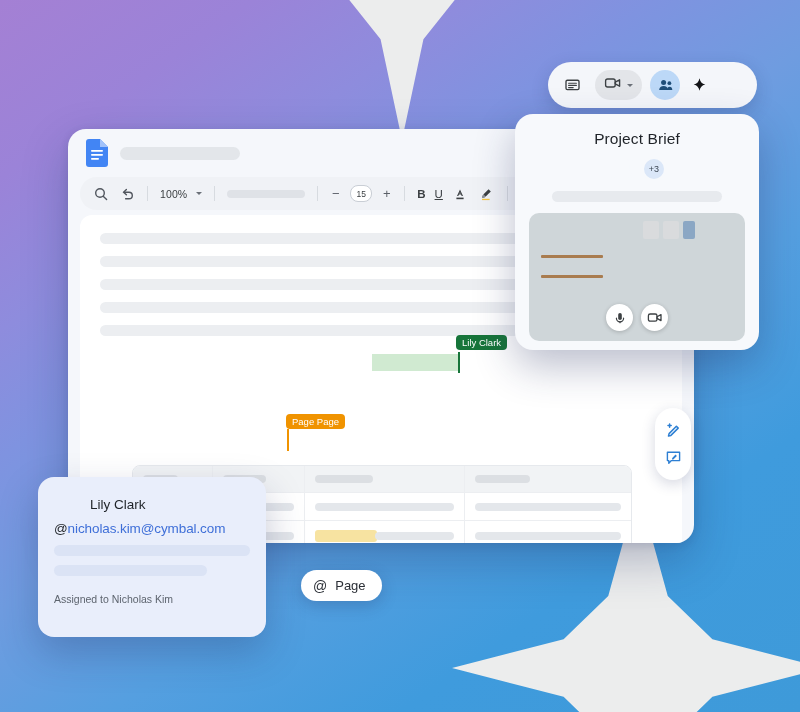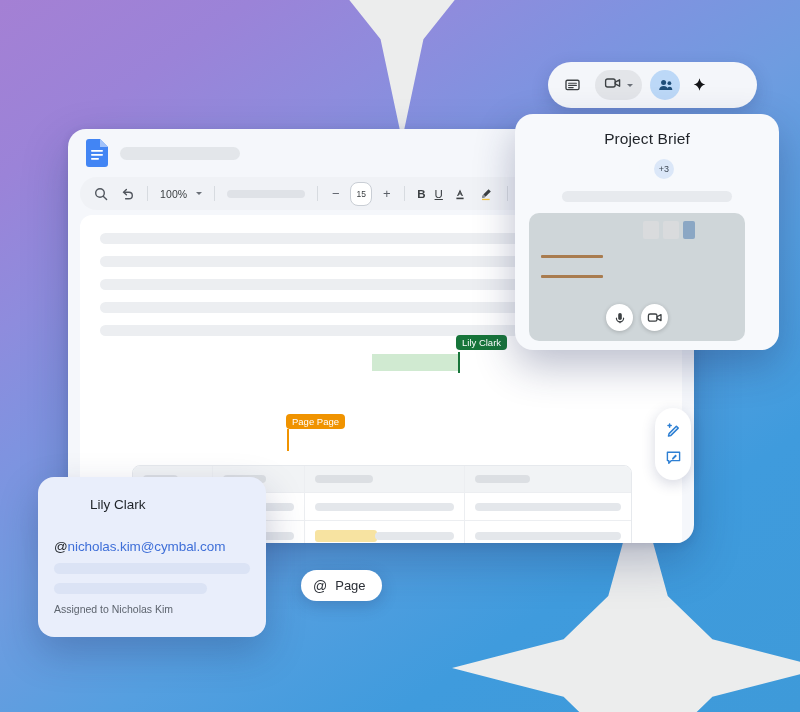--- a/index.html
+++ b/index.html
@@ -70,21 +70,21 @@
     color: #51565e;
   }
   .tb-ico { width: 17px; height: 17px; display: flex; align-items: center; justify-content: center; }
   .tb-ico svg { display:block; }
   .tb-sep { width: 1px; height: 15px; background: #d7dbe0; margin: 0 3px; }
   .tb-zoom { font-size: 10.5px; color: #3c4043; letter-spacing: .1px; }
   .tb-caret { width: 0; height: 0; border-left: 3.2px solid transparent; border-right: 3.2px solid transparent; border-top: 3.8px solid #6b7078; }
   #tb-font-ph { width: 78px; height: 8px; border-radius: 5px; background: #dfe2e7; }
   .tb-pm { font-size: 13px; color: #5b6068; width: 11px; text-align: center; line-height: 1; }
   #tb-fontsize {
-    width: 22px; height: 24px; border: 1px solid #c9ced5; border-radius: 8px;
+    width: 22px; height: 17px; border: 1px solid #c9ced5; border-radius: 8px;
     background: #fff; font-size: 8.5px; color: #3c4043;
     display: flex; align-items: center; justify-content: center;
   }
   .tb-b { font-size: 11.5px; font-weight: bold; color: #3c4043; }
   .tb-u { font-size: 11.5px; color: #3c4043; text-decoration: underline; }
 
   #doc-page {
     position: absolute; left: 12px; top: 86px; right: 12px; bottom: 0;
     background: #fff;
     border-radius: 12px 12px 0 0;
@@ -147,21 +147,21 @@
     height: 30px; padding: 0 9px; background: #e3e5e9; border-radius: 15px;
     display: flex; align-items: center; gap: 5px;
   }
   #cb-people { width: 30px; height: 30px; background: #bcd8f7; border-radius: 15px; }
   #cb-spark { width: 22px; height: 22px; }
   #cb-avatar { width: 30px; height: 30px; border-radius: 50%; overflow: hidden; }
 
   
   #brief-card {
     position: absolute; left: 515px; top: 114px;
-    width: 264px; height: 236px;
+    width: 244px; height: 236px;
     background: #f7f9fc; border-radius: 18px;
     box-shadow: 0 16px 40px rgba(30,40,90,.3);
     padding: 16px 14px 4px 14px;
   }
   #brief-title { text-align: center; font-size: 15.5px; color: #1f2328; letter-spacing: .1px; }
   #brief-avatars { display: flex; justify-content: center; align-items: center; margin-top: 9px; }
   .b-av { width: 24px; height: 24px; border-radius: 50%; border: 2px solid #f7f9fc; overflow: hidden; }
   .b-av + .b-av { margin-left: -7px; }
   #brief-plus {
     width: 24px; height: 24px; border-radius: 50%; background: #dbe7f8; margin-left: -7px;
@@ -189,25 +189,25 @@
   #comment-card {
     position: absolute; left: 38px; top: 477px;
     width: 228px; height: 160px;
     background: #e9eefb; border-radius: 16px;
     box-shadow: 0 16px 38px rgba(30,40,90,.26);
     padding: 14px 16px;
   }
   #cc-head { display: flex; align-items: center; gap: 10px; }
   #cc-avatar { width: 26px; height: 26px; border-radius: 50%; overflow: hidden; flex: 0 0 auto; }
   #cc-name { font-size: 13.5px; color: #1f2328; }
-  #cc-mention { margin-top: 22px; font-size: 13.5px; color: #1f2328; letter-spacing: -.1px; }
+  #cc-mention { margin-top: 4px; font-size: 13.5px; color: #1f2328; letter-spacing: -.1px; }
   #cc-mention .mail { color: #3f6fd8; }
   .cc-ph { height: 11px; border-radius: 6px; background: #dbe3f5; margin-top: 9px; }
   #cc-ph1 { width: 100%; } #cc-ph2 { width: 78%; }
-  #cc-assigned { margin-top: 9px; font-size: 10.5px; color: #5d646e; }
+  #cc-assigned { margin-top: 17px; font-size: 10.5px; color: #5d646e; }
 
   
   #more-pill {
     position: absolute; left: 301px; top: 570px;
     height: 31px; padding: 0 16px 0 12px;
     background: #fff; border-radius: 16px;
     display: flex; align-items: center; gap: 8px;
     box-shadow: 0 5px 16px rgba(30,40,90,.22);
   }
   #more-at { font-size: 14px; color: #2b2f36; line-height: 1; }

